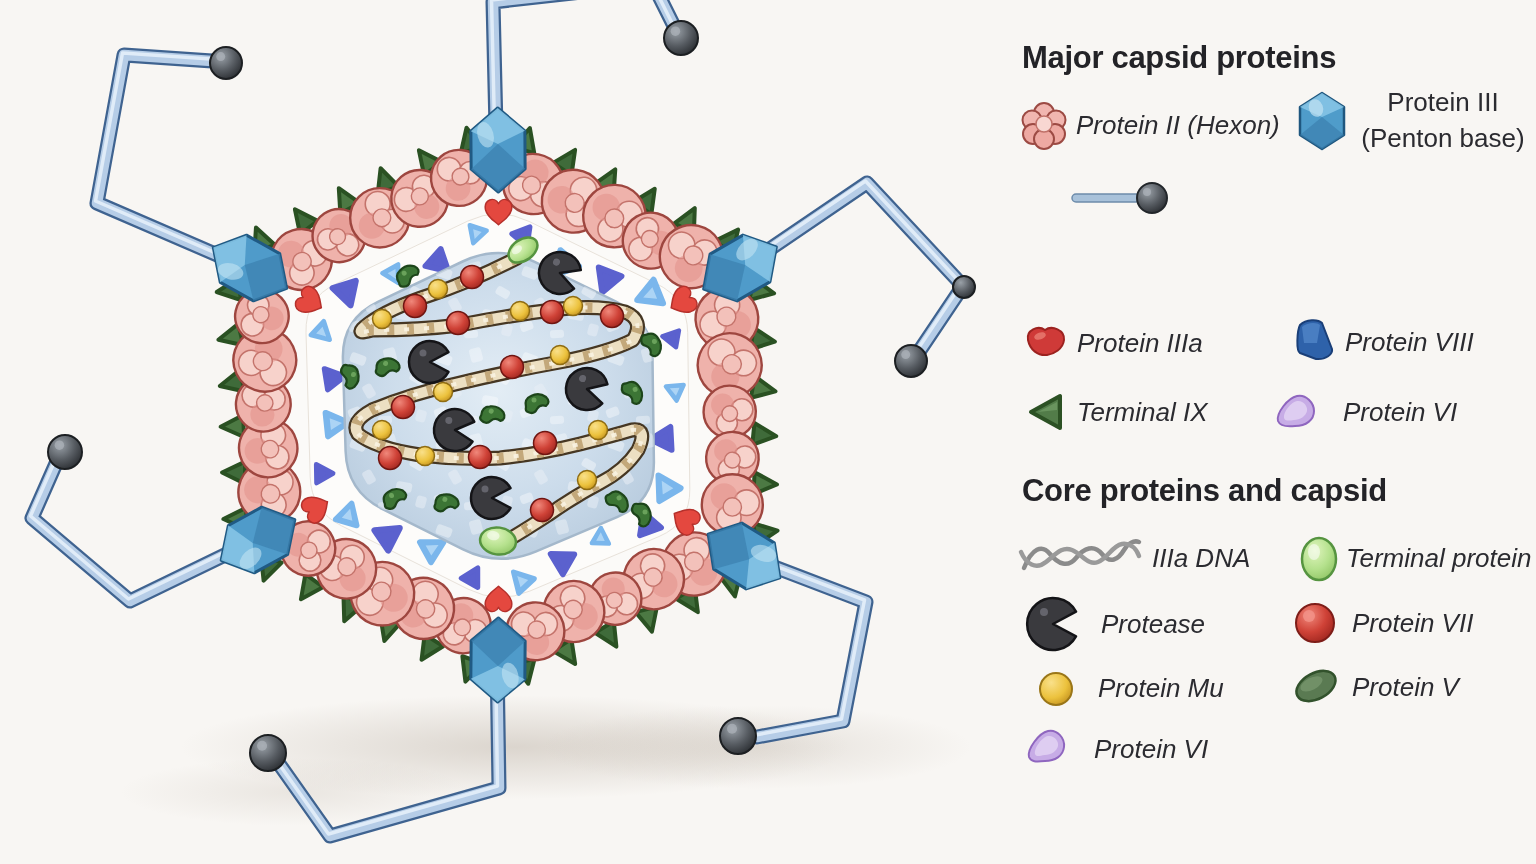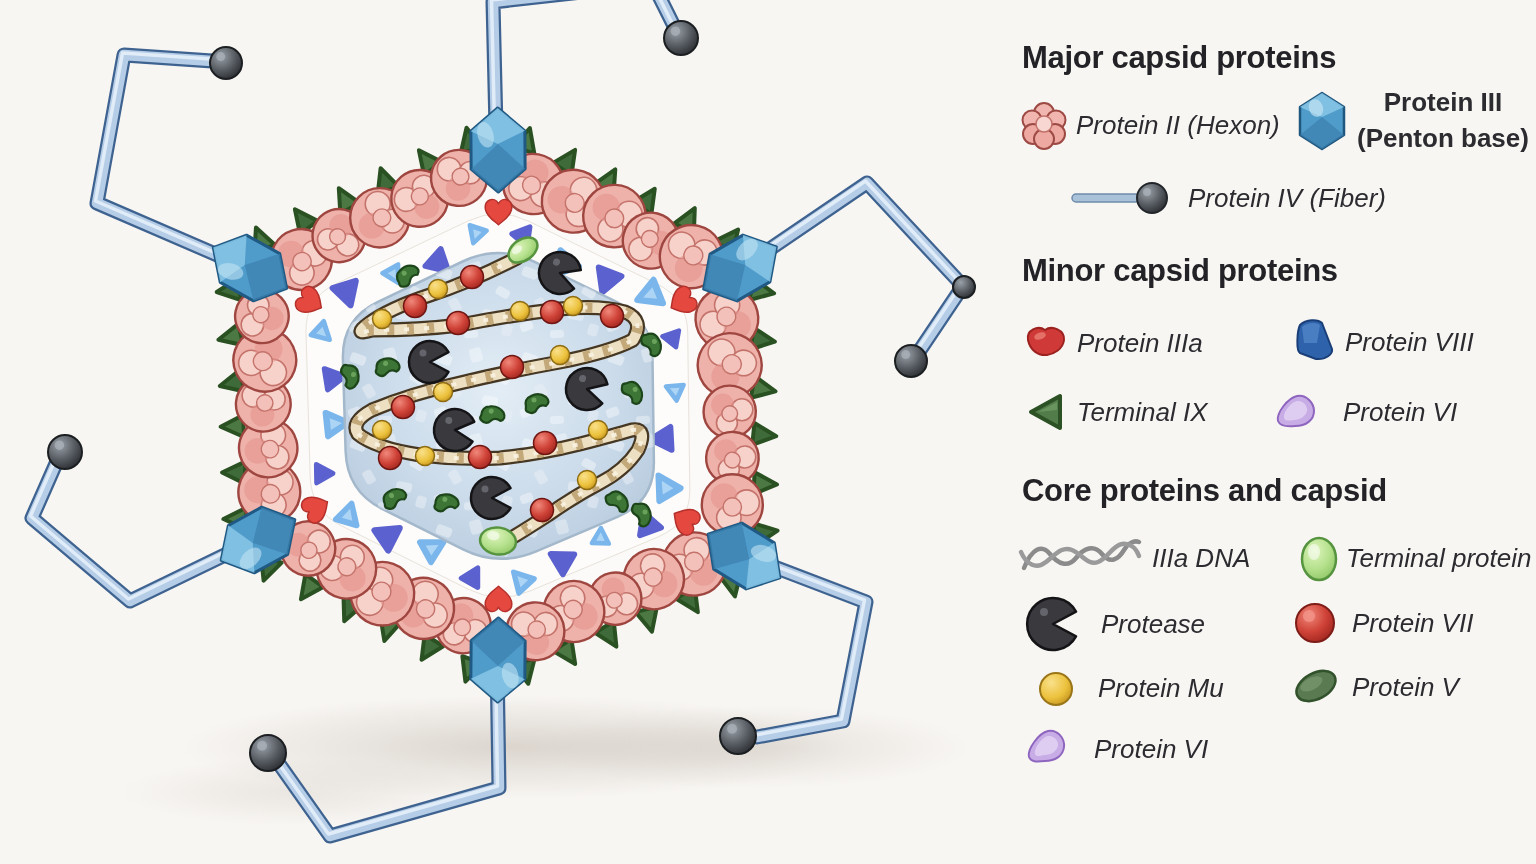--- a/index.html
+++ b/index.html
@@ -3,21 +3,21 @@
 <meta charset="utf-8">
 <style>
   html,body{margin:0;padding:0;}
   body{width:1536px;height:864px;overflow:hidden;background:#f8f6f3;
        font-family:"Liberation Sans",sans-serif;}
   .stage{position:relative;width:1536px;height:852px;}
   #vsvg{position:absolute;left:0;top:0;}
   .legend{position:absolute;left:0;top:0;width:1536px;height:864px;pointer-events:none;}
   .lg-head{position:absolute;font-size:31px;font-weight:700;color:#232327;letter-spacing:-0.3px;white-space:nowrap;}
   .lg-label{position:absolute;font-size:26px;font-weight:400;color:#2b2b30;line-height:32px;white-space:nowrap;font-style:italic;}
-  .lg-label2{position:absolute;font-size:26px;font-weight:700;color:#2b2b30;line-height:36px;text-align:center;}
+  .lg-label2{position:absolute;font-size:26px;font-weight:400;color:#2b2b30;line-height:36px;text-align:center;}
   .lg-icon{position:absolute;}
   .lg-icon svg{display:block;}
 </style>
 </head>
 <body>
 
 <div class="stage">
 
   <svg id="vsvg" width="1536" height="864" viewBox="0 0 1536 864">
     <defs>
@@ -708,23 +708,21 @@
       <div>(Penton base)</div>
     </div>
 
     <div class="lg-icon" style="left:1070px;top:178px">
       <svg width="104" height="40" viewBox="0 0 104 40">
         <rect x="2" y="16" width="68" height="8" rx="4" fill="#a9c2da" stroke="#6d8cab" stroke-width="1.5"></rect>
         <circle cx="82" cy="20" r="15" fill="url(#gBall)" stroke="#22262a" stroke-width="2"></circle>
         <circle cx="77" cy="14" r="4" fill="#aeb4ba" opacity="0.7"></circle>
       </svg>
     </div>
-    <div class="lg-label" style="left:1188px;top:182px">Protein IV (Fiber)</div>
-
-    <div class="lg-head" style="left:1022px;top:253px">Minor capsid proteins</div>
+
 
     <div class="lg-icon" style="left:1022px;top:318px">
       <svg width="48" height="48" viewBox="-24 -24 48 48">
         <path d="M -18 -2 C -20 -12 -8 -17 -1 -12 C 6 -17 19 -12 18 -2 C 17 7 8 12 1 13 C -8 14 -16 8 -18 -2 Z" fill="#cf3a38" stroke="#9c221f" stroke-width="2" stroke-linejoin="round"></path>
         <ellipse cx="-6" cy="-6" rx="6" ry="3.5" fill="#e87a70" opacity="0.85" transform="rotate(-18 -6 -6)"></ellipse>
       </svg>
     </div>
     <div class="lg-label" style="left:1077px;top:327px">Protein IIIa</div>
 
     <div class="lg-icon" style="left:1290px;top:316px">

